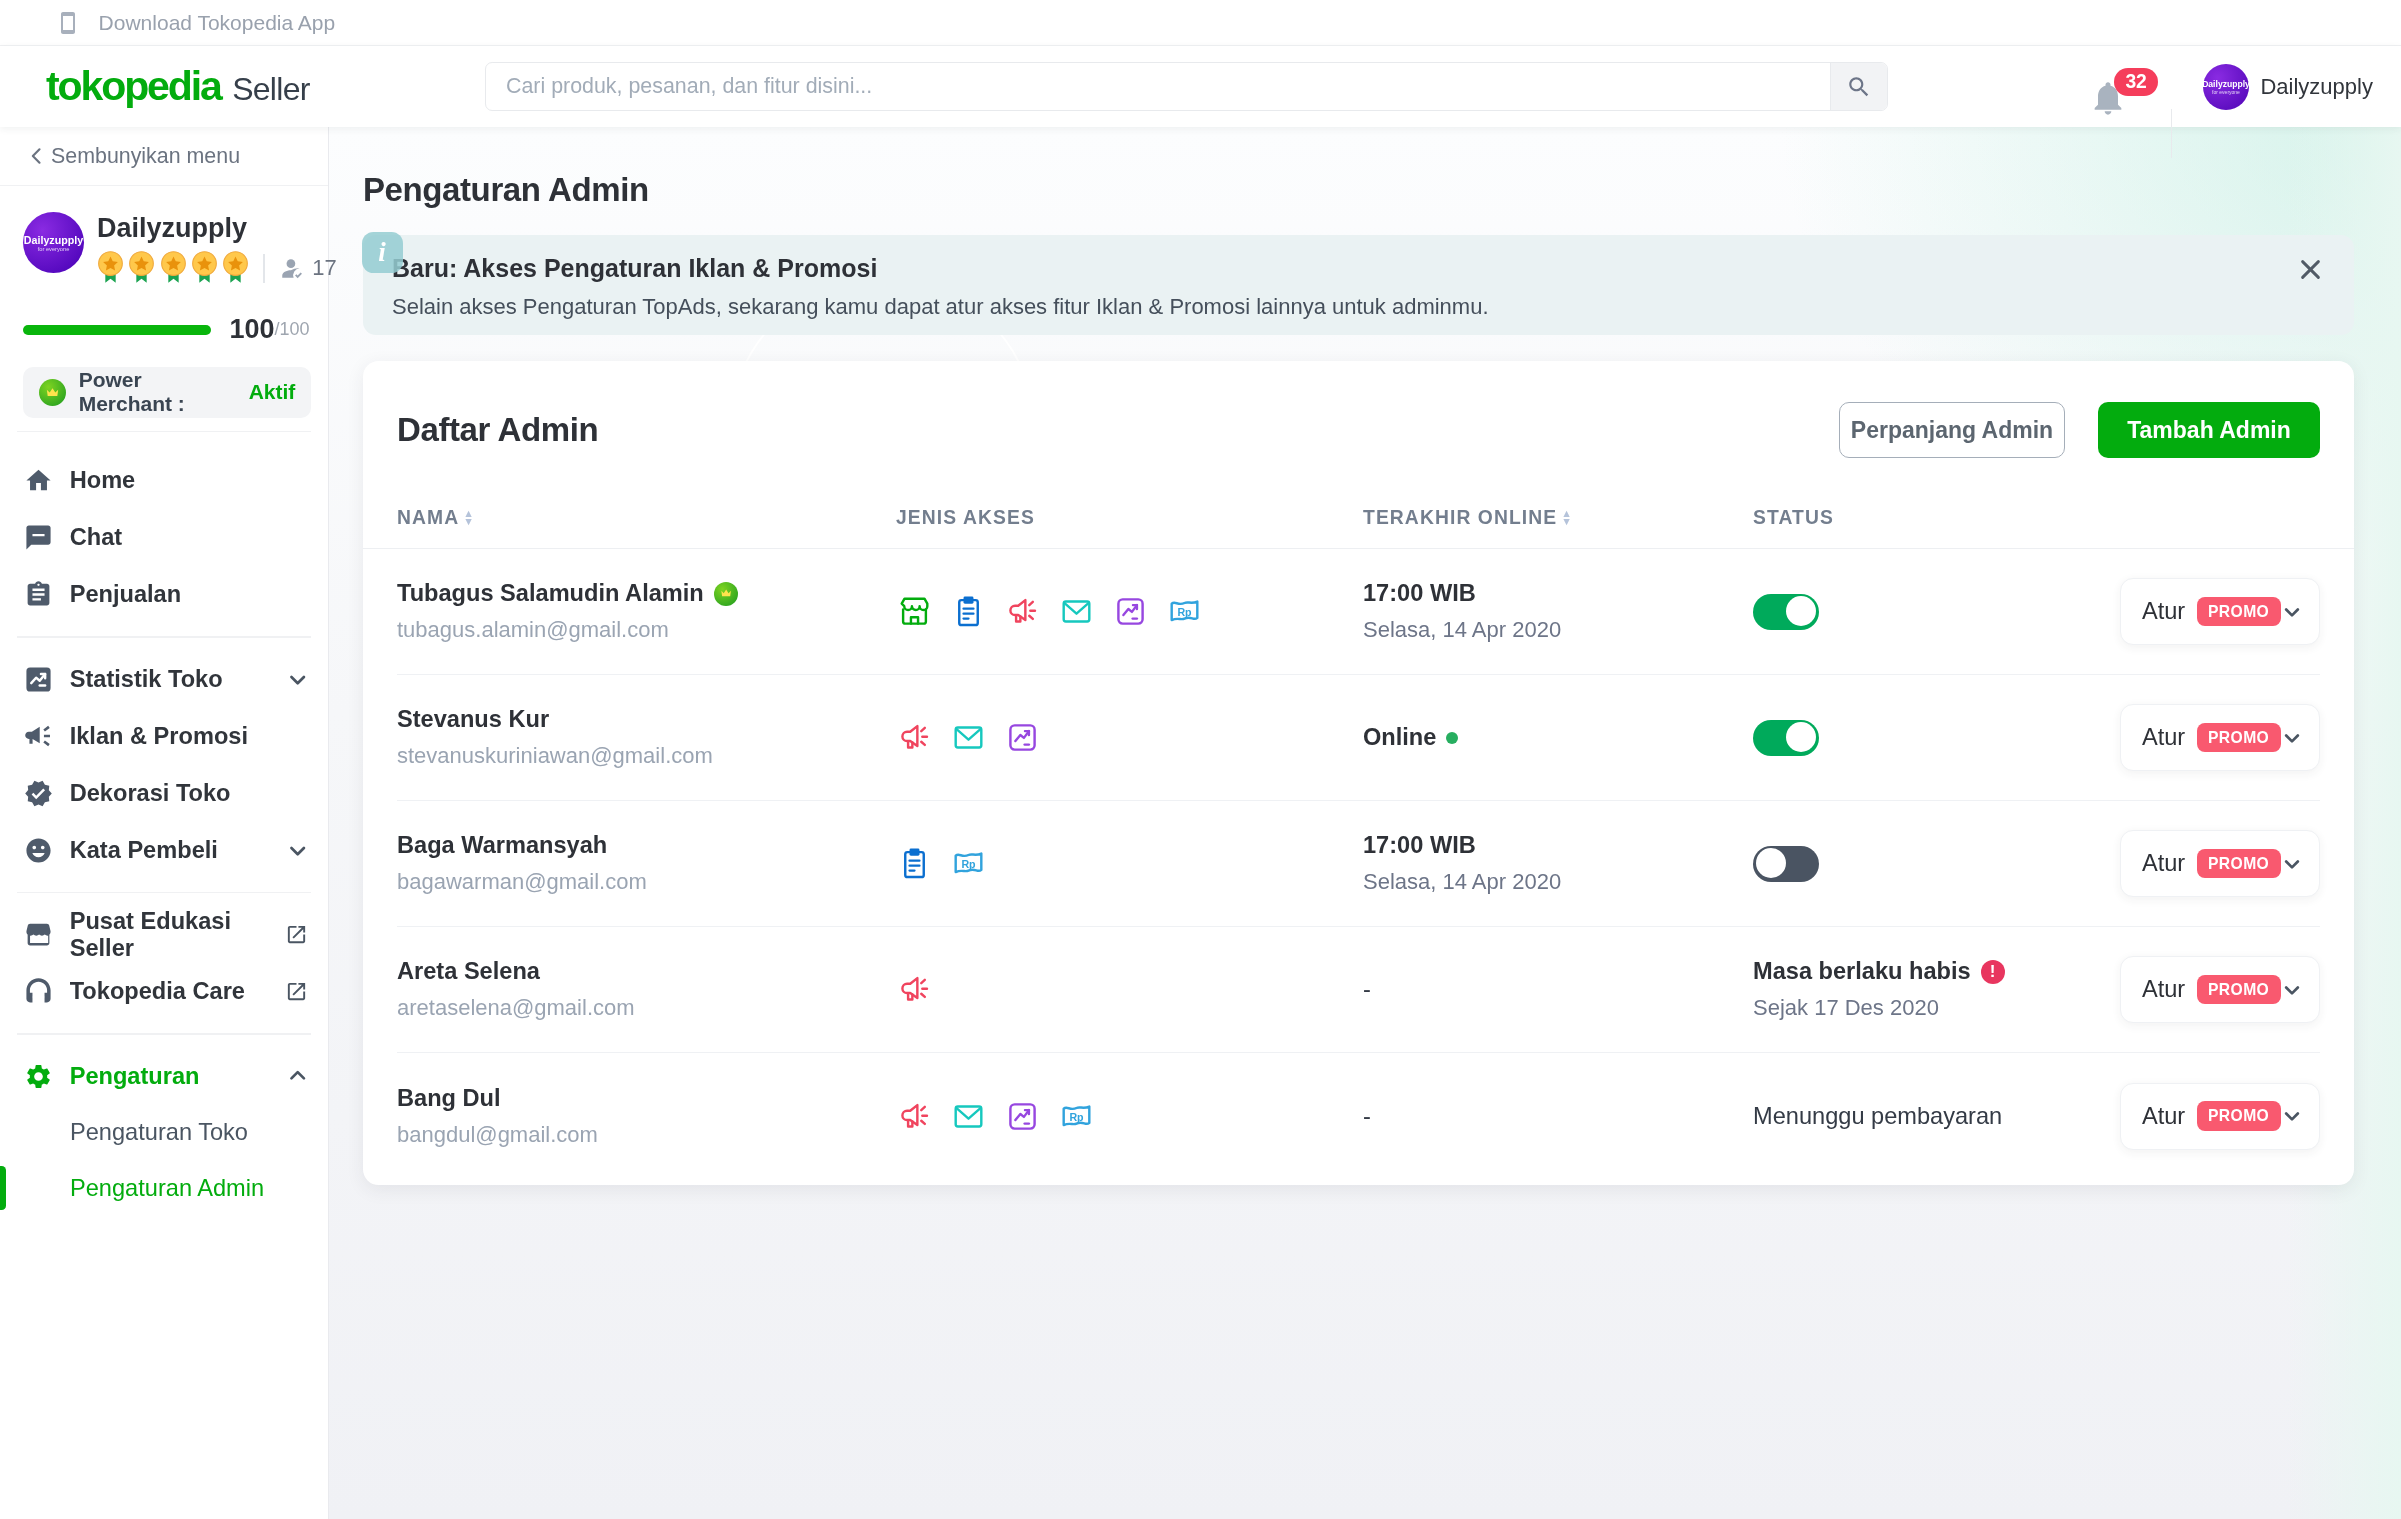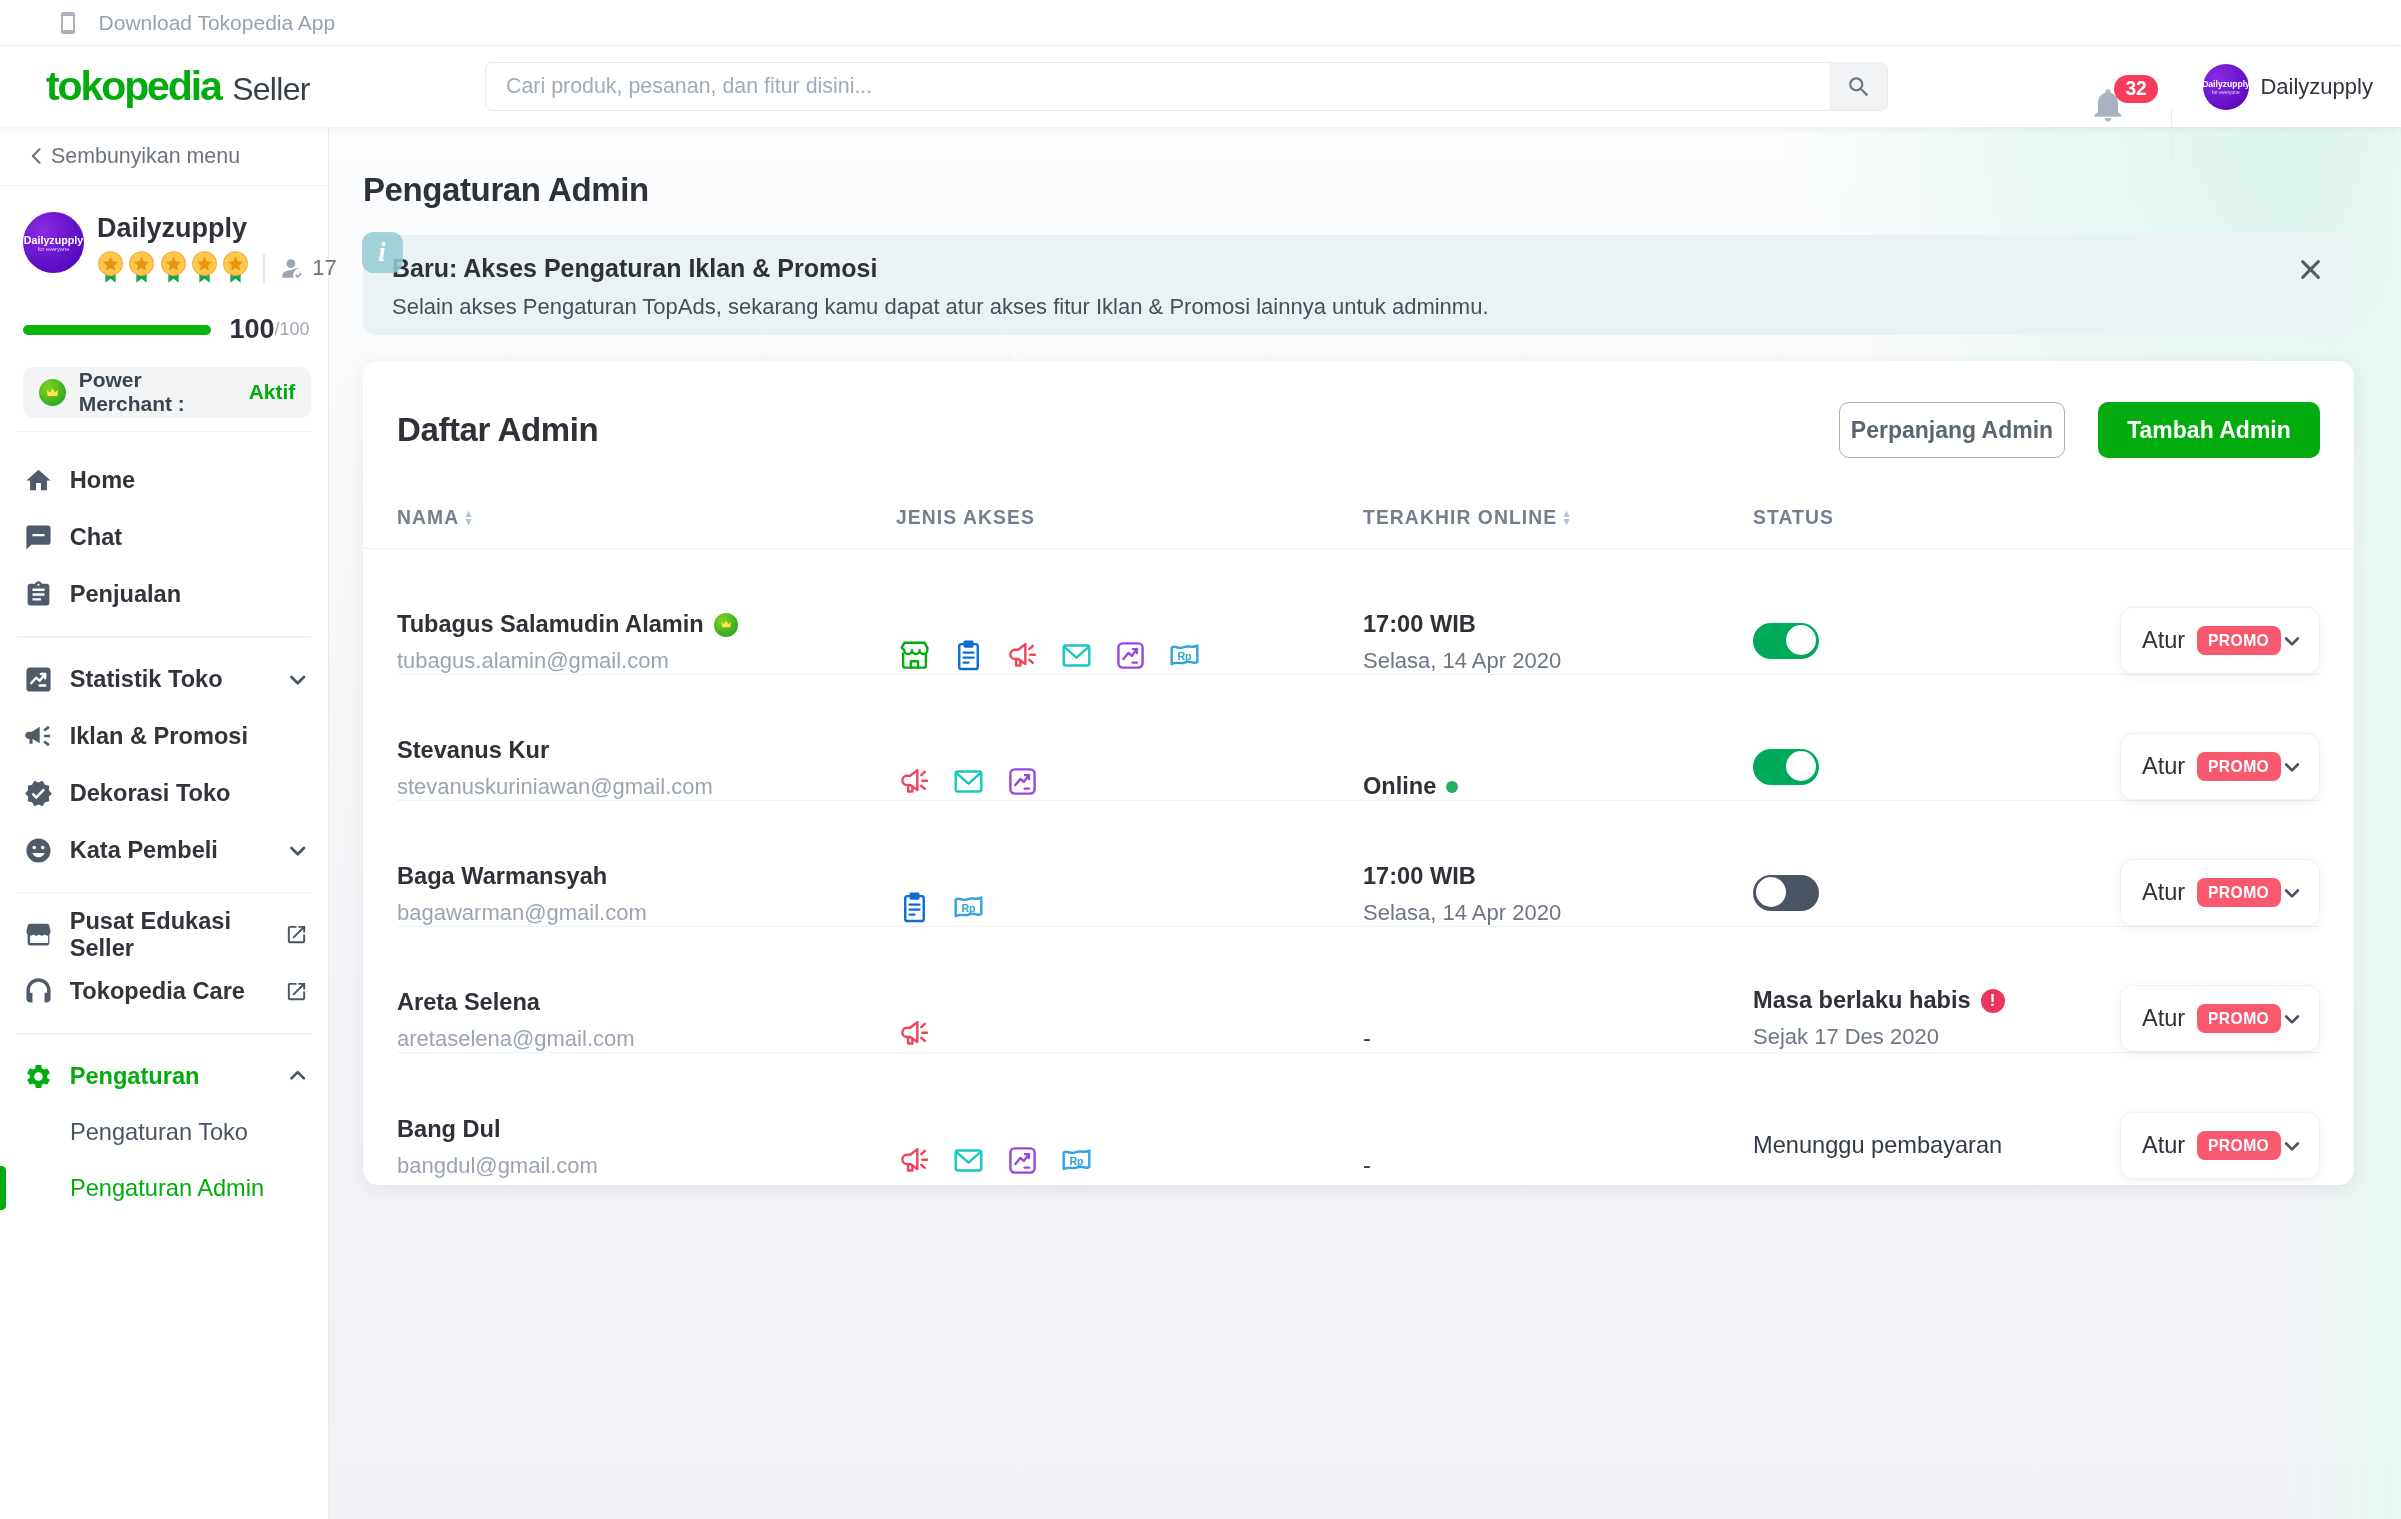--- a/index.html
+++ b/index.html
@@ -20,21 +20,21 @@
 
   
   .header{height:81px;background:#fff;display:flex;align-items:center;position:relative;z-index:30;box-shadow:0 2.1px 7.1px rgba(49,53,59,.07);}
   .logo-wrap{display:flex;align-items:baseline;margin-left:46px;}
   .brand{font-size:41px;font-weight:800;color:var(--green);letter-spacing:-2.1px;}
   .brand-suffix{font-size:32px;color:#363F4A;margin-left:11.4px;letter-spacing:-0.7px;}
   .search{position:absolute;left:485px;top:16.4px;width:1403px;height:49px;border:1.4px solid var(--line);border-radius:7.1px;display:flex;align-items:center;background:#fff;overflow:hidden;}
   .search input{flex:1;border:none;outline:none;font-size:21.4px;padding:0 20px;color:var(--ink2);font-family:inherit;background:transparent;}
   .search input::placeholder{color:#A2ACB8;}
   .search .mag{width:57px;height:100%;background:#F2F3F5;display:flex;align-items:center;justify-content:center;border-left:1.4px solid var(--line);}
-  .bell-wrap{position:absolute;left:2088px;top:39px;width:41px;height:41px;}
+  .bell-wrap{position:absolute;left:2088px;top:32px;width:41px;height:41px;}
   .badge{position:absolute;left:26px;top:-10px;background:#F53D5B;color:#fff;font-size:19.3px;font-weight:700;padding:2.9px 11.4px;border-radius:18.6px;}
   .hdr-divider{position:absolute;left:2171px;top:63px;height:49px;width:1.4px;background:var(--line);}
   .account{position:absolute;left:2203px;top:18px;display:flex;align-items:center;gap:11.4px;}
   .avatar{width:46px;height:46px;border-radius:50%;background:radial-gradient(circle at 32% 30%,#8A2BE2,#5D0EC0 75%);display:flex;flex-direction:column;align-items:center;justify-content:center;color:#fff;}
   .avatar .a1{font-size:8.6px;font-weight:700;}
   .avatar .a2{font-size:5px;opacity:.8;}
   .account .name{font-size:22px;color:var(--ink2);}
 
   
   .app{display:flex;height:1392px;}
@@ -99,21 +99,21 @@
   .btns{margin-left:auto;display:flex;gap:33px;}
   .btn{height:56px;border-radius:10px;display:flex;align-items:center;justify-content:center;font-size:23px;font-weight:700;cursor:pointer;font-family:inherit;}
   .btn.secondary{width:226px;background:#fff;border:1.4px solid #A5AEB9;color:#5C6670;}
   .btn.primary{width:222px;background:var(--green);border:none;color:#fff;}
 
   .thead{display:flex;align-items:center;height:61px;padding:0 34px 0 34px;border-bottom:1.4px solid #EDEFF2;}
   .th{font-size:19.3px;font-weight:700;color:#737E8E;letter-spacing:1.1px;text-transform:uppercase;display:flex;align-items:center;gap:4px;}
   .th.c1{width:499px;} .th.c2{width:467px;} .th.c3{width:390px;} .th.c4{flex:1;}
   .sort{display:inline-flex;flex-direction:column;line-height:7.9px;font-size:10.7px;color:#B5C3DA;cursor:pointer;}
 
-  .trow{display:flex;align-items:flex-end;height:126px;margin:0 34px 0 34px;border-bottom:1.4px solid var(--line-soft);}
+  .trow{display:flex;align-items:center;height:126px;margin:0 34px 0 34px;border-bottom:1.4px solid var(--line-soft);}
   .trow:last-child{border-bottom:none;}
   .cell{flex:none;}
   .cell.c1{width:499px;} .cell.c2{width:467px;display:flex;align-items:center;gap:17px;} .cell.c3{width:390px;} .cell.c4{flex:1;display:flex;align-items:center;}
   .admin-name{font-size:23.6px;font-weight:700;color:var(--ink);display:flex;align-items:center;gap:10px;}
   .admin-email{font-size:22px;color:#9AA4B2;margin-top:10px;}
   .lo-main{font-size:23.6px;font-weight:700;color:var(--ink);display:flex;align-items:center;gap:10px;}
   .lo-main.dash{font-weight:400;color:#343B46;}
   .lo-sub{font-size:22px;color:var(--gray);margin-top:10px;}
   .online-dot{width:12px;height:12px;border-radius:50%;background:#27AE60;display:inline-block;}
   .toggle{width:66px;height:36px;border-radius:18px;position:relative;cursor:pointer;flex:none;}

